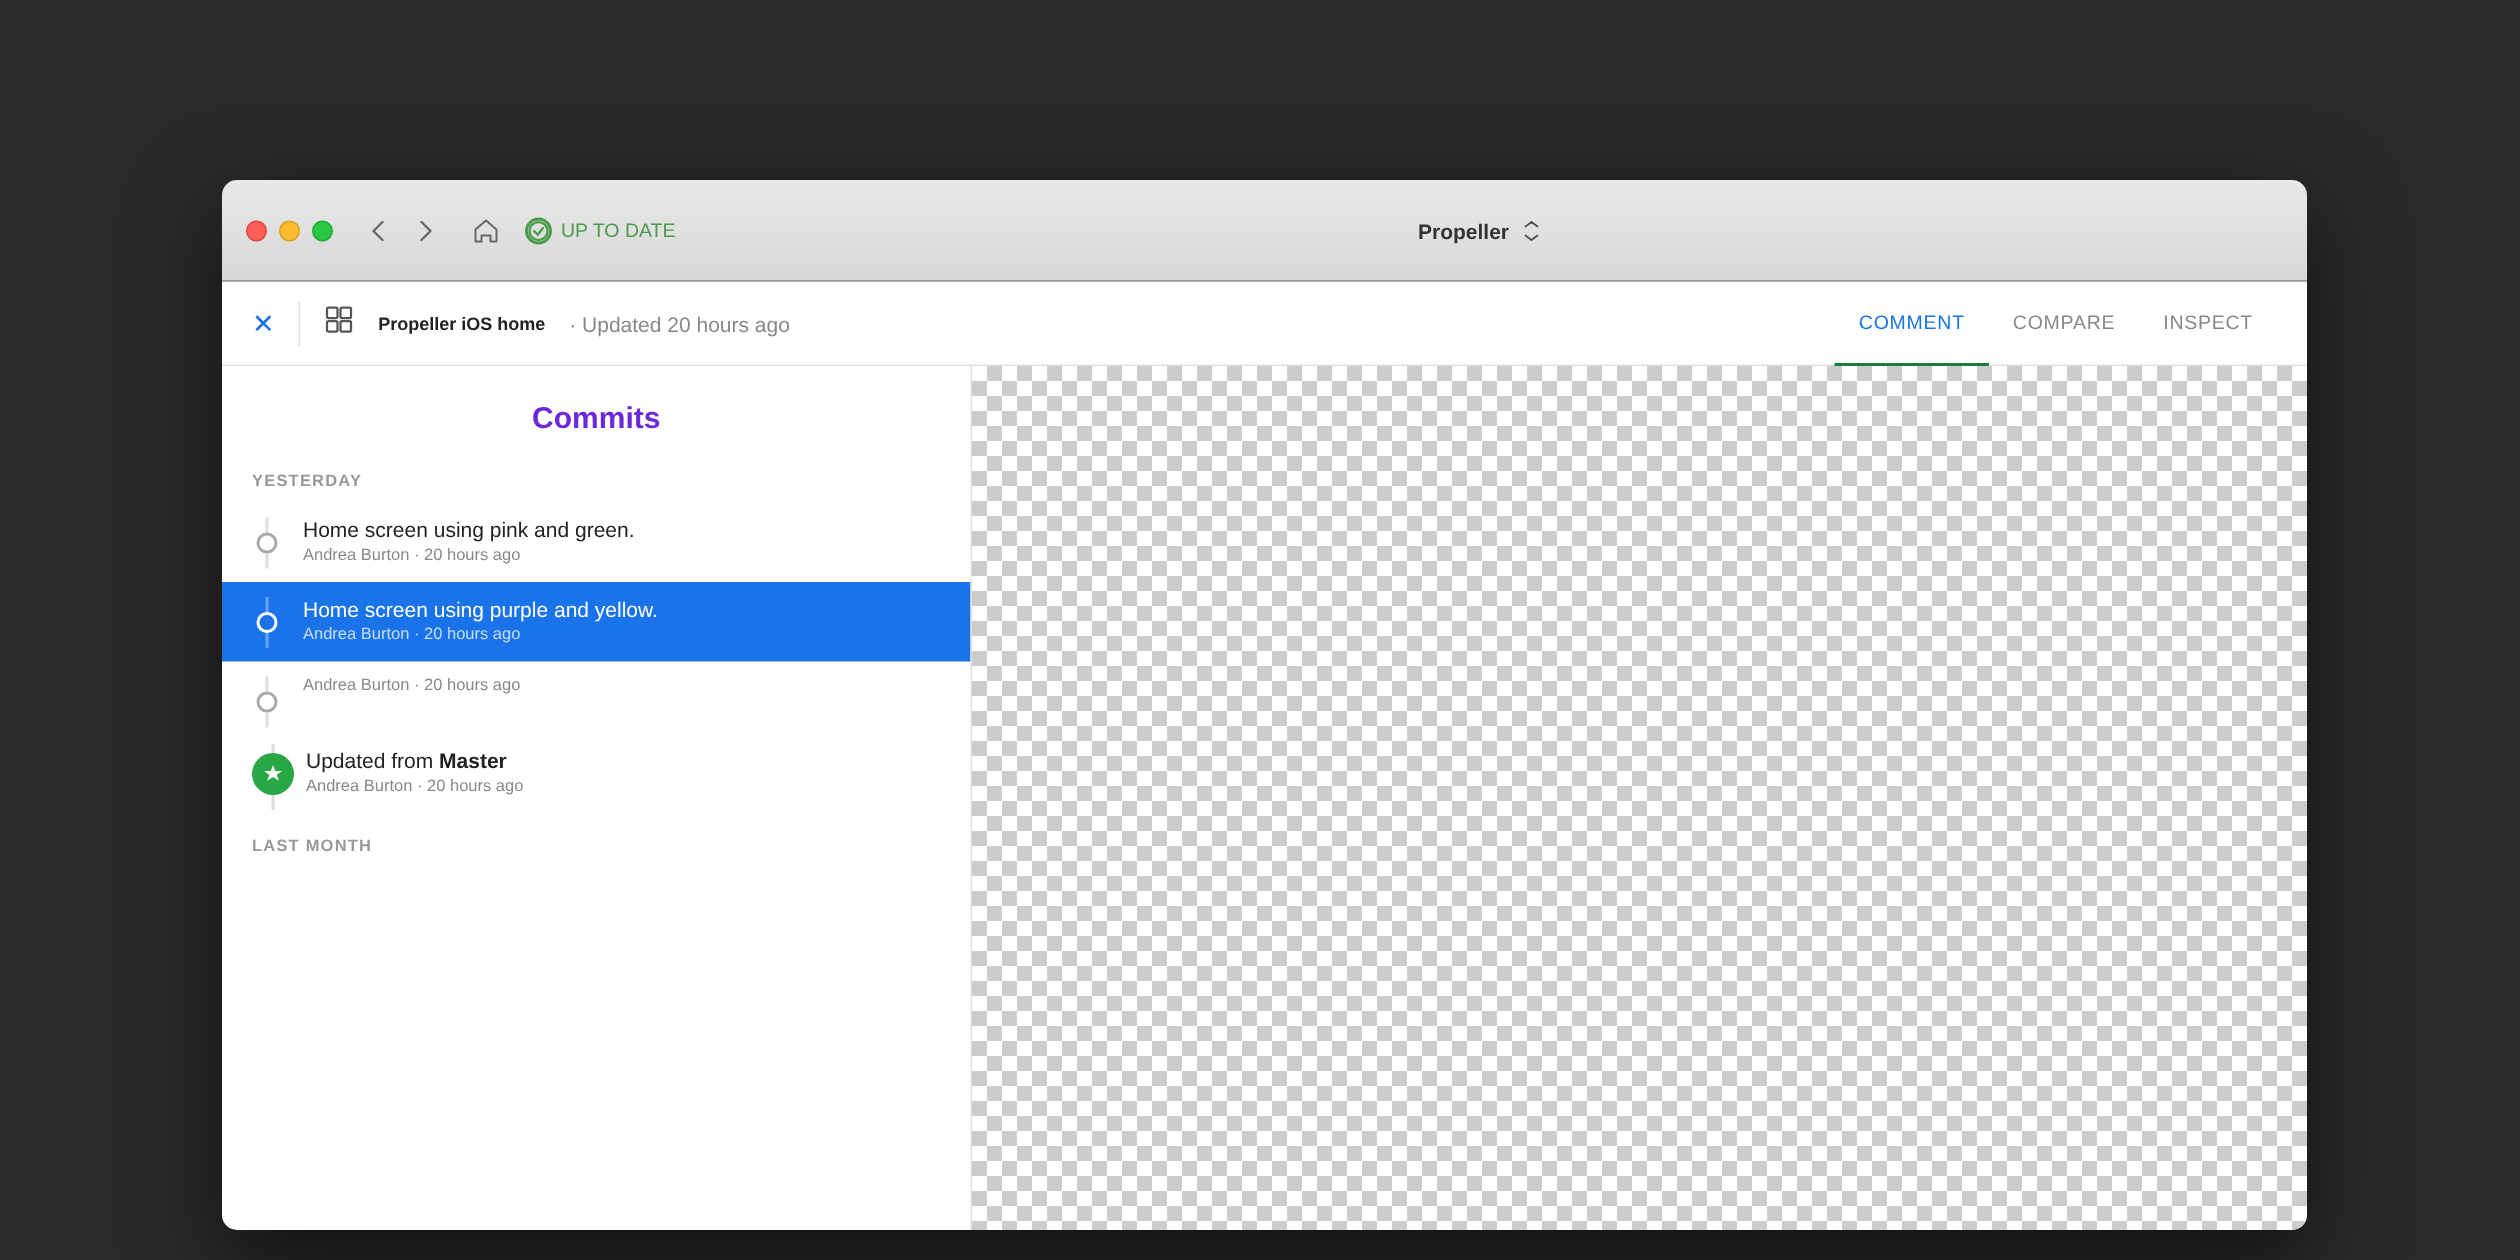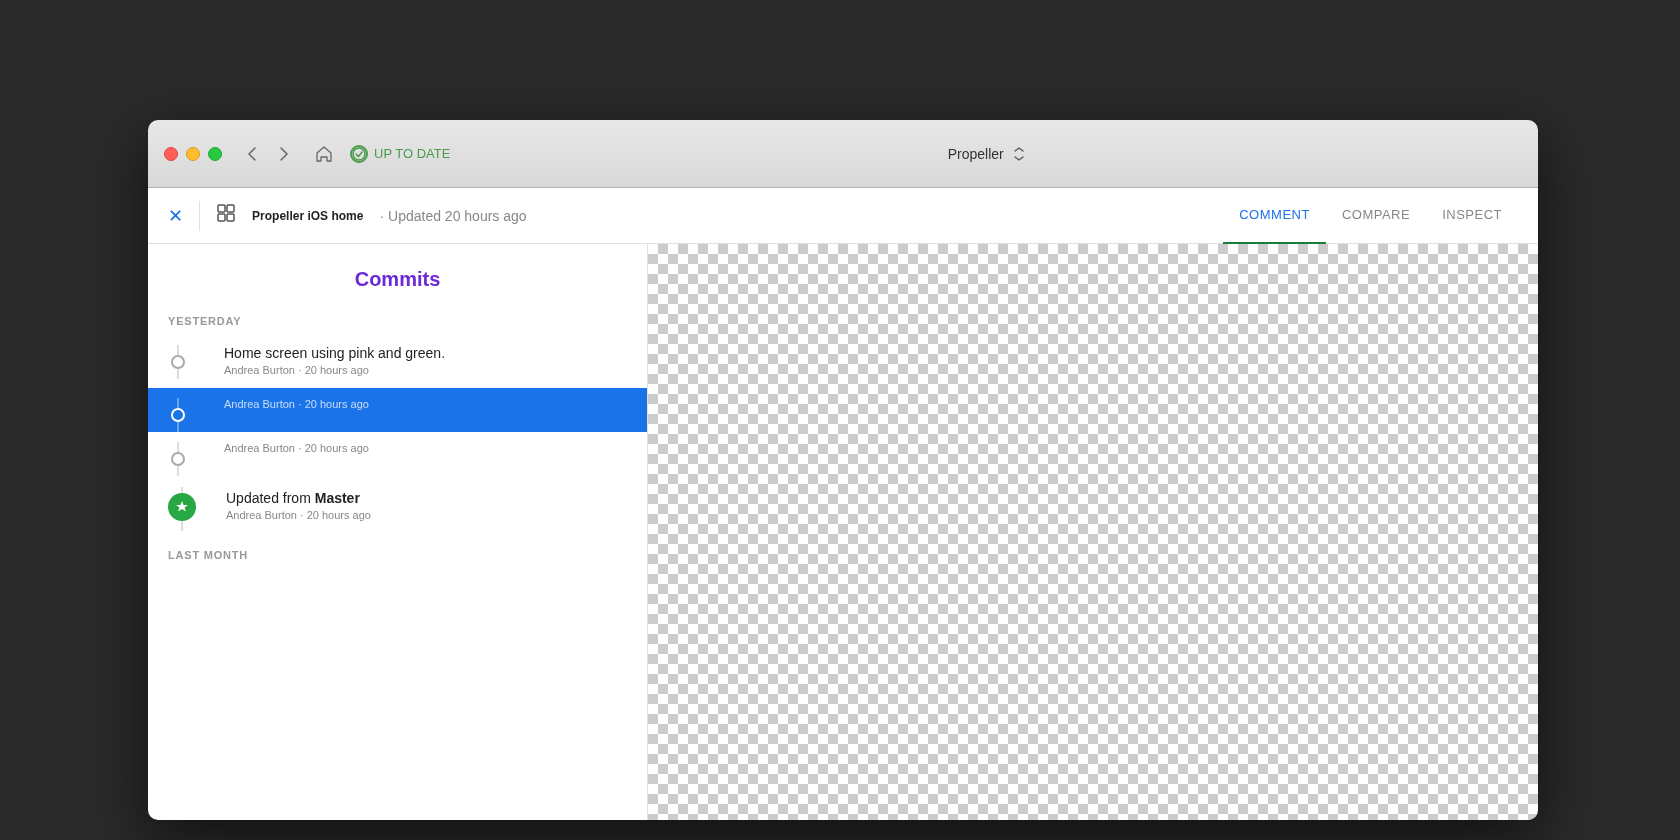--- a/index.html
+++ b/index.html
@@ -111,21 +111,21 @@
     }
 
     .titlebar-center {
       flex: 1;
       display: flex;
       justify-content: center;
     }
 
     .app-title {
       font-size: 14px;
-      font-weight: 400;
+      font-weight: 700;
       color: #333;
       display: flex;
       align-items: flex-start;
       gap: 9px;
     }
 
     
     .toolbar {
       background: #ffffff;
       height: 56px;
@@ -244,21 +244,20 @@
       display: flex;
       flex-direction: column;
       align-items: center;
       margin-right: 14px;
       position: relative;
       width: 20px;
     }
 
     .commit-info {
       flex: 1;
-      margin-left: 22px;
     }
 
     .commit-title {
       font-size: 14px;
       font-weight: 400;
       color: #222;
       margin-bottom: 3px;
     }
 
     .commit-item.selected .commit-title {
@@ -391,20 +390,21 @@
           </div>
         </div>
 
         <div class="commit-item selected" style="position:relative; padding-top: 10px; padding-bottom: 0; align-items: flex-start;">
           <div class="commit-timeline" style="position:relative; display:flex; flex-direction:column; align-items:center; margin-right:14px; width:20px;">
             <div style="width:2px; height:10px; background:rgba(255,255,255,0.35); position:relative;"></div>
             <div style="width:14px; height:14px; border-radius:50%; border:2.5px solid #fff; background:#1a73e8; z-index:1; flex-shrink:0;"></div>
             <div style="width:2px; flex:1; min-height:10px; background:rgba(255,255,255,0.35); position:relative;"></div>
           </div>
           <div class="commit-info" style="padding: 0 0 12px 0;">
+            <div class="commit-title" style="color:#fff; font-weight:500;">Home screen using purple and yellow.</div>
             <div class="commit-meta" style="color:rgba(255,255,255,0.75);">Andrea Burton · 20 hours ago</div>
           </div>
         </div>
 
         <div class="commit-item" style="position:relative; padding-top: 10px; padding-bottom: 0; align-items: flex-start;">
           <div class="commit-timeline" style="position:relative; display:flex; flex-direction:column; align-items:center; margin-right:14px; width:20px;">
             <div style="width:2px; height:10px; background:#ddd; position:relative;"></div>
             <div style="width:14px; height:14px; border-radius:50%; border:2px solid #aaa; background:#fff; z-index:1; flex-shrink:0;"></div>
             <div style="width:2px; flex:1; min-height:10px; background:#ddd; position:relative;"></div>
           </div>

